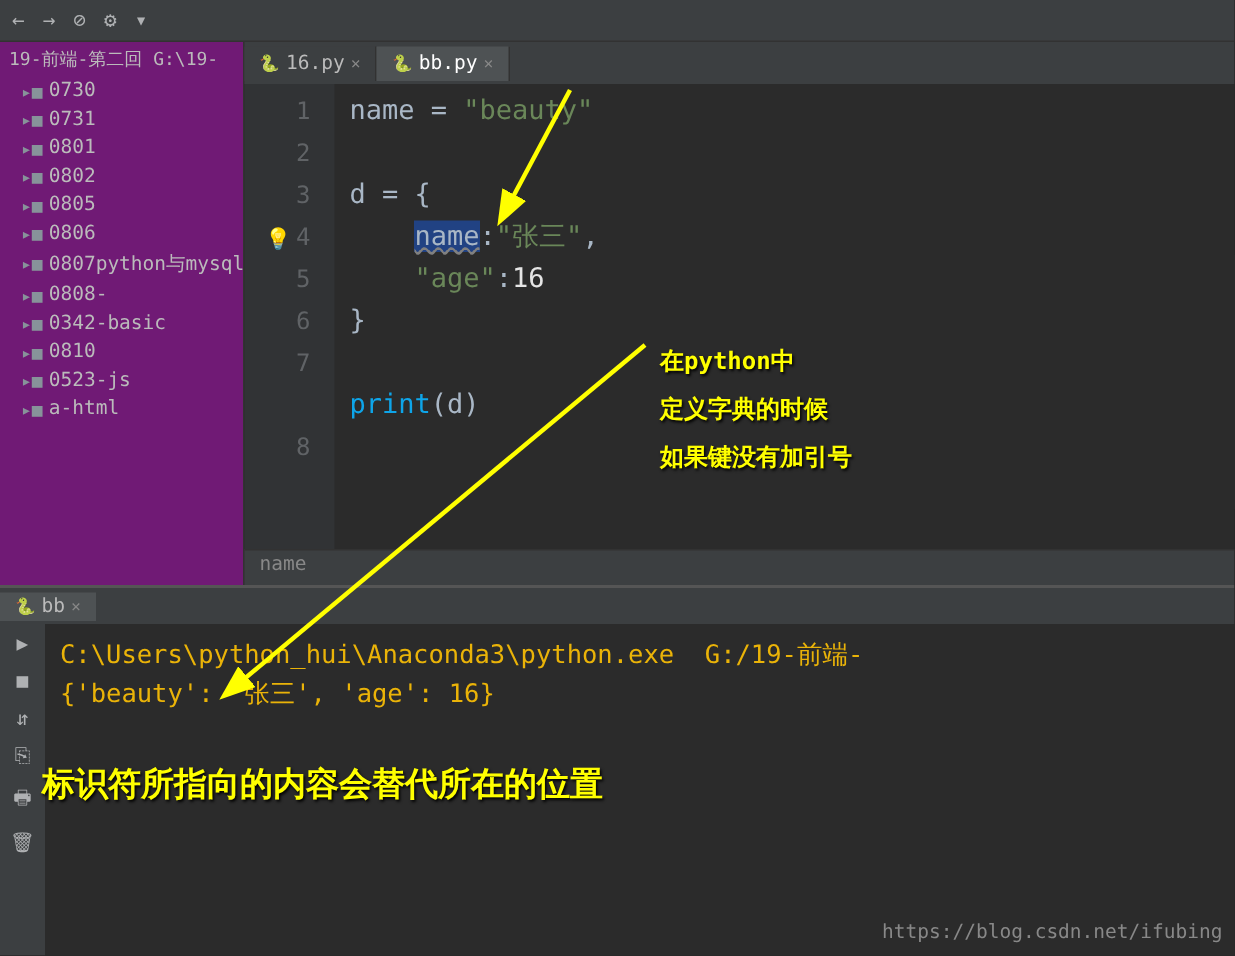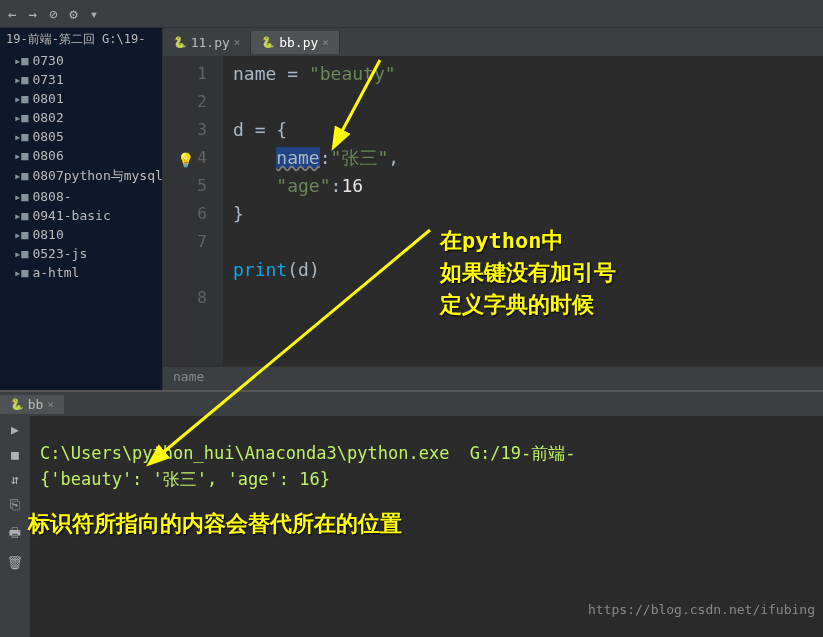--- a/index.html
+++ b/index.html
@@ -26,21 +26,21 @@
       color: #afb1b3;
       cursor: pointer;
       font-size: 14px;
     }
     .main-area {
       display: flex;
       height: 362px;
     }
     .sidebar {
       width: 163px;
-      background: #0f172a;
+      background: #701a75;
       border-right: 1px solid #323232;
       overflow: hidden;
     }
     .sidebar-header {
       padding: 3px 6px;
       font-size: 12px;
       color: #bbb;
       white-space: nowrap;
     }
     .sidebar-item {
@@ -169,42 +169,42 @@
       padding-top: 6px;
       gap: 10px;
     }
     .run-sidebar-icon {
       color: #afb1b3;
       font-size: 13px;
       cursor: pointer;
     }
     .console {
       flex: 1;
-      padding: 24px 10px;
+      padding: 8px 10px;
       font-size: 17px;
       line-height: 26px;
-      color: #bef264;
+      color: #eab308;
       position: relative;
     }
     .console-line { white-space: pre; }
     .annotation {
       position: absolute;
       color: #ffff00;
-      font-size: 22px;
+      font-size: 16px;
       font-weight: bold;
       text-shadow: 1px 1px 2px #000;
       line-height: 32px;
       pointer-events: none;
     }
     .annotation1 { left: 440px; top: 225px; }
     .annotation2 { left: 28px; top: 508px; font-size: 22px; }
     .watermark {
       position: absolute;
       right: 8px;
-      bottom: 20px;
+      bottom: 8px;
       color: #888;
       font-size: 13px;
     }
     svg.arrows {
       position: absolute;
       left: 0; top: 0;
       width: 823px;
       height: 637px;
       pointer-events: none;
     }
@@ -250,41 +250,41 @@
     <div class="sidebar-item">
         <span class="folder-icon">▸■</span>
         <span>0807python与mysql</span>
       </div>
     <div class="sidebar-item">
         <span class="folder-icon">▸■</span>
         <span>0808-</span>
       </div>
     <div class="sidebar-item">
         <span class="folder-icon">▸■</span>
-        <span>0941-basic</span>
+        <span>0342-basic</span>
       </div>
     <div class="sidebar-item">
         <span class="folder-icon">▸■</span>
         <span>0810</span>
       </div>
     <div class="sidebar-item">
         <span class="folder-icon">▸■</span>
         <span>0523-js</span>
       </div>
     <div class="sidebar-item">
         <span class="folder-icon">▸■</span>
         <span>a-html</span>
       </div>
   </div>
 
   <div class="editor-area">
     <div class="tabs">
       <div class="tab">
         <span class="py-icon">🐍</span>
-        <span>11.py</span>
+        <span>16.py</span>
         <span class="tab-close">×</span>
       </div>
       <div class="tab active">
         <span class="py-icon">🐍</span>
         <span>bb.py</span>
         <span class="tab-close">×</span>
       </div>
     </div>
 
     <div class="editor-content">
@@ -335,22 +335,22 @@
     </div>
     <div class="console">
       <div class="console-line">C:\Users\python_hui\Anaconda3\python.exe  G:/19-前端-</div>
       <div class="console-line">{'beauty': '张三', 'age': 16}</div>
     </div>
   </div>
 </div>
 
 <div class="annotation annotation1">
   <div>在python中</div>
+  <div>定义字典的时候</div>
   <div>如果键没有加引号</div>
-  <div>定义字典的时候</div>
 </div>
 
 <div class="annotation annotation2">
   <div>标识符所指向的内容会替代所在的位置</div>
 </div>
 
 <svg class="arrows">
   <defs>
     <marker id="ah" markerWidth="10" markerHeight="10" refX="2" refY="3" orient="auto">
       <path d="M0,0 L0,6 L8,3 z" fill="#ffff00"></path>

